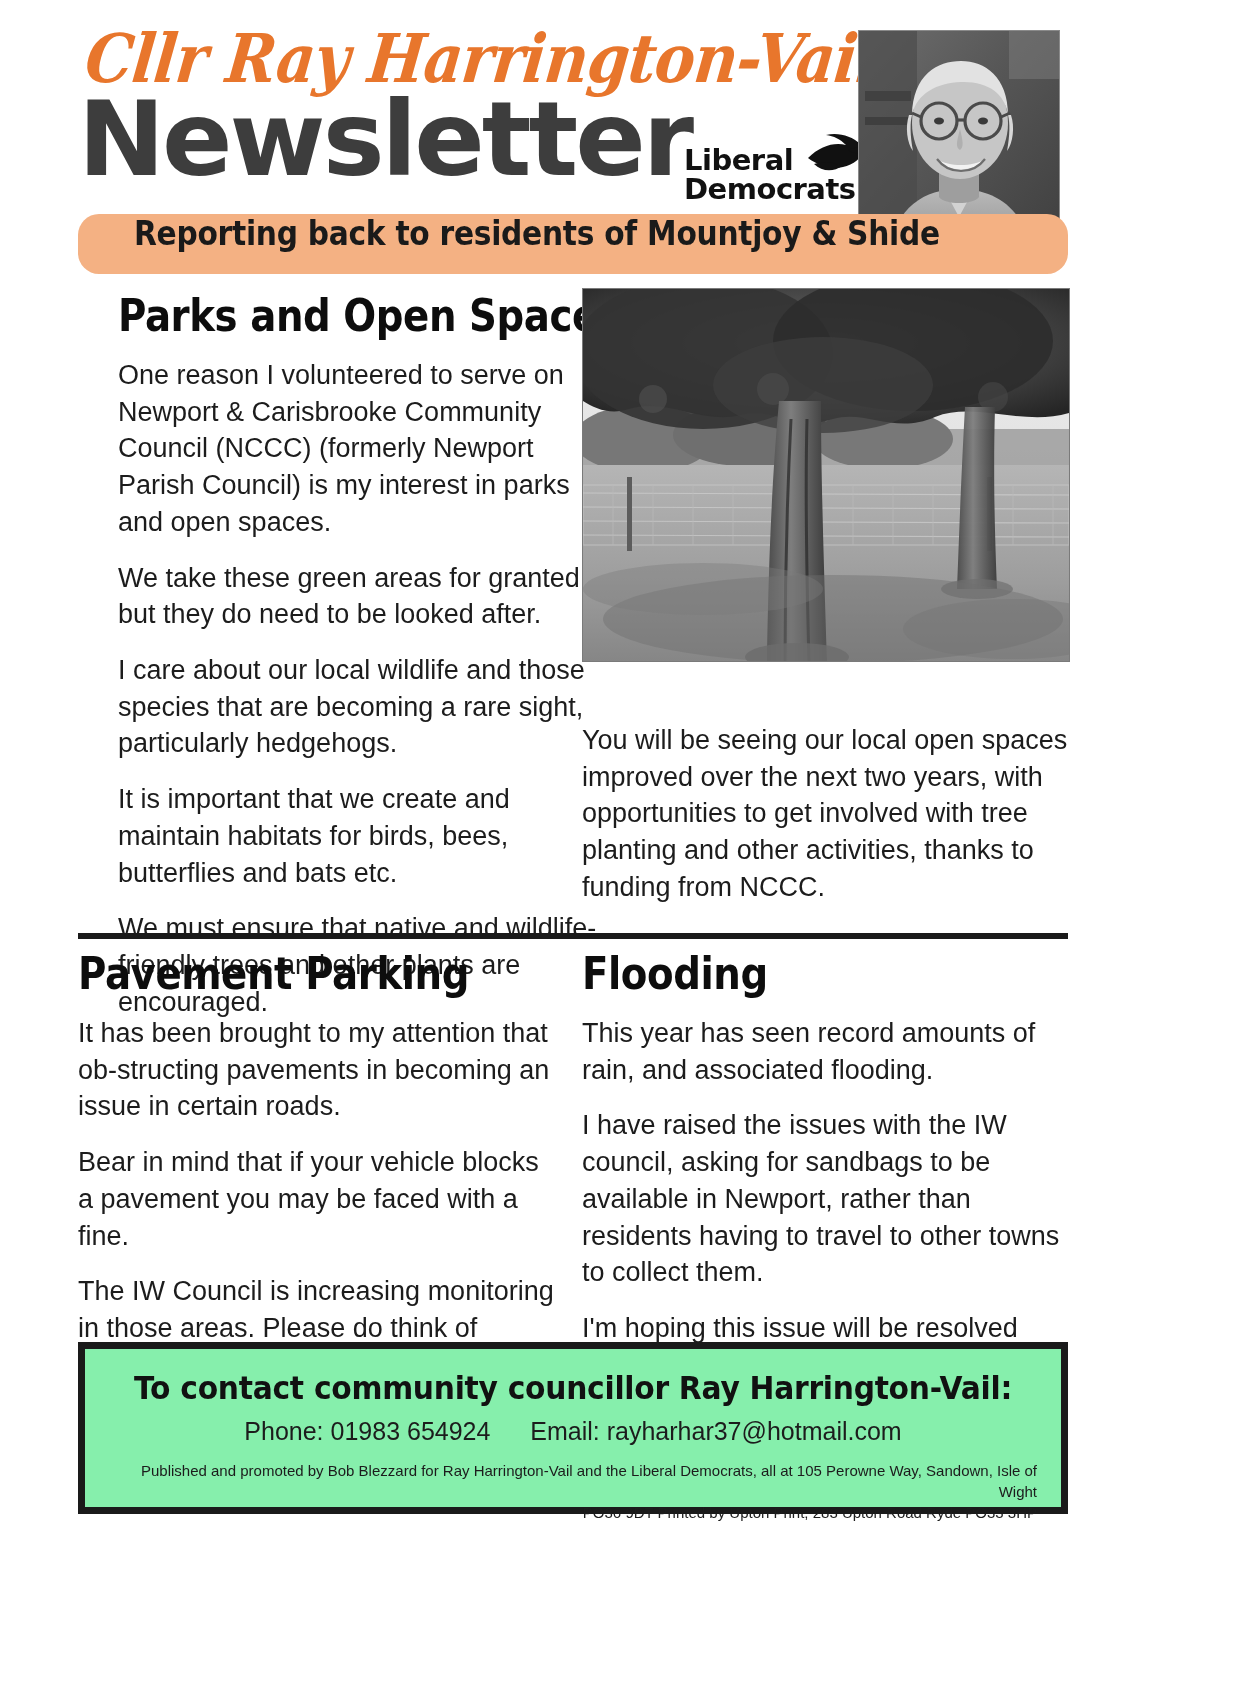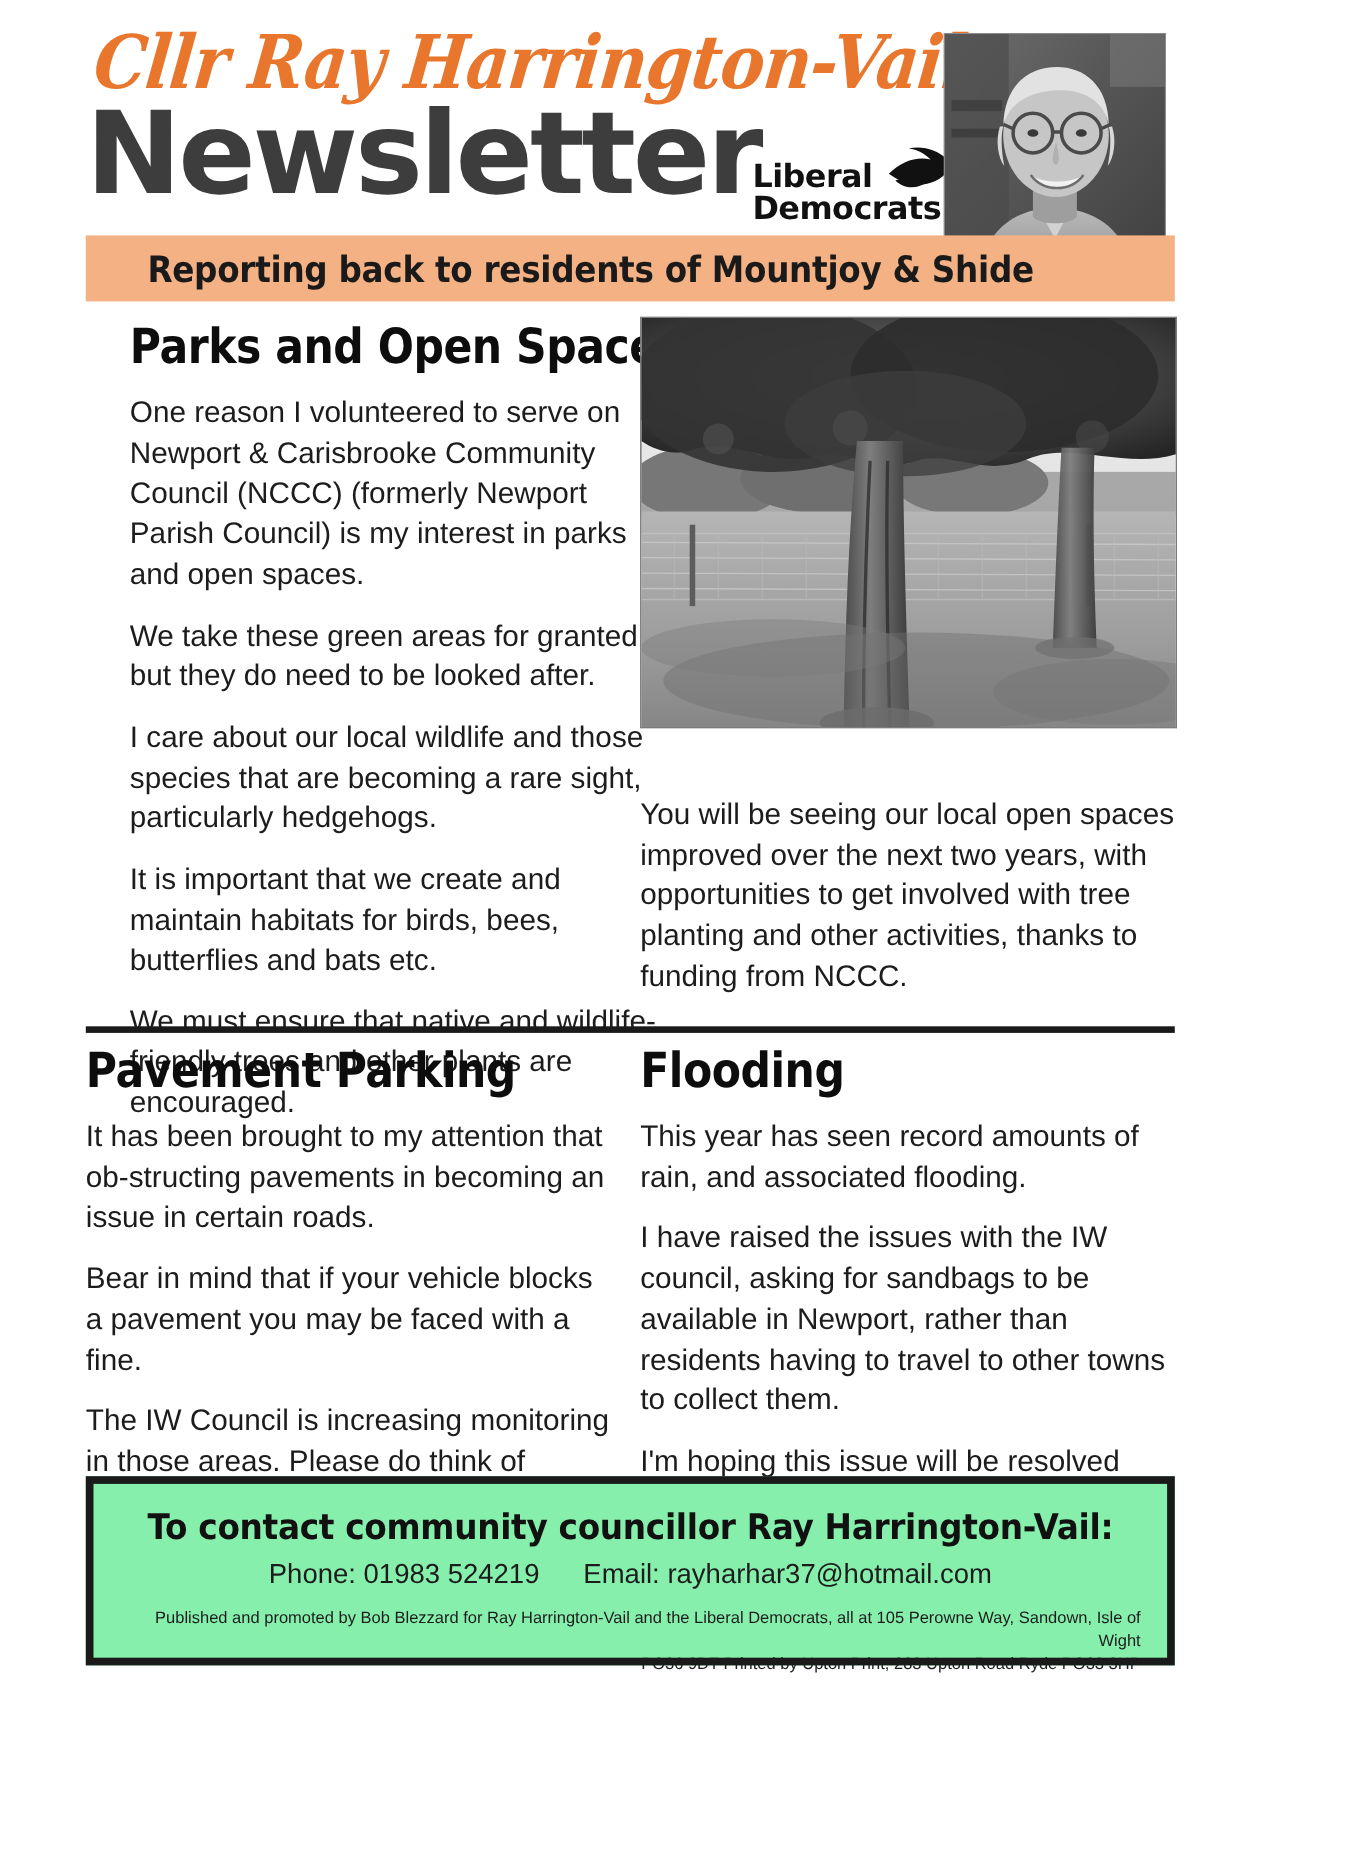--- a/index.html
+++ b/index.html
@@ -113,22 +113,22 @@
   .portrait svg { display: block; width: 100%; height: 100%; }
 
   .banner {
     position: absolute;
     left: 78px;
     top: 214px;
     width: 990px;
     height: 60px;
     background: #f4b183;
     display: flex;
-    align-items: center;
     justify-content: flex-start;
+    border-radius: 21px;
   }
   .banner-text {
     font-family: "DejaVu Sans", sans-serif;
     font-weight: 700;
     font-size: 33px;
     color: #1a1a1a;
     letter-spacing: -0.3px;
     transform: scaleX(0.90);
     transform-origin: left center;
     margin-left: 56px;
@@ -446,21 +446,21 @@
       <div class="section-head">Flooding</div>
       <p class="body">This year has seen record amounts of rain, and associated flooding.</p>
       <p class="body">I have raised the issues with the IW council, asking for sandbags to be available in Newport, rather than residents having to travel to other towns to collect them.</p>
       <p class="body">I'm hoping this issue will be resolved very soon.</p>
     </div>
   </div>
 
   <div class="footer-box">
     <div class="footer-title">To contact community councillor Ray Harrington-Vail:</div>
     <div class="footer-contact">
-      <span>Phone: 01983 524219</span>
+      <span>Phone: 01983 654924</span>
       <span class="gap"></span>
       <span>Email: rayharhar37@hotmail.com</span>
     </div>
     <div class="imprint">
       <div>Published and promoted by Bob Blezzard for Ray Harrington-Vail and the Liberal Democrats, all at 105 Perowne Way, Sandown, Isle of Wight</div>
       <div>PO36 9DT  Printed by Upton Print, 283 Upton Road Ryde PO33 3HP</div>
     </div>
   </div>
 
 </div>

